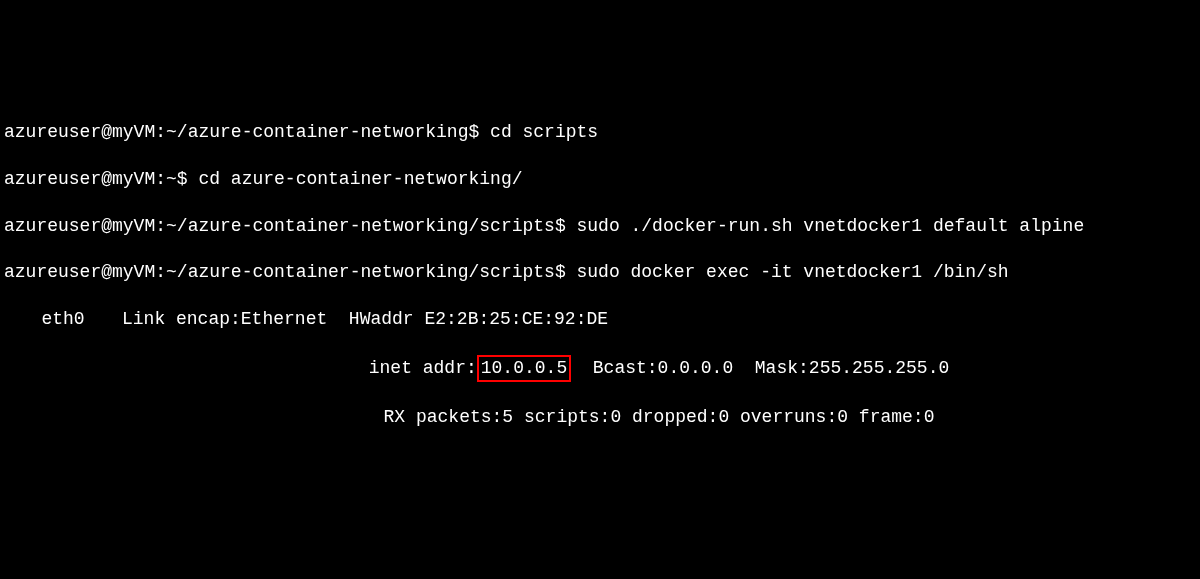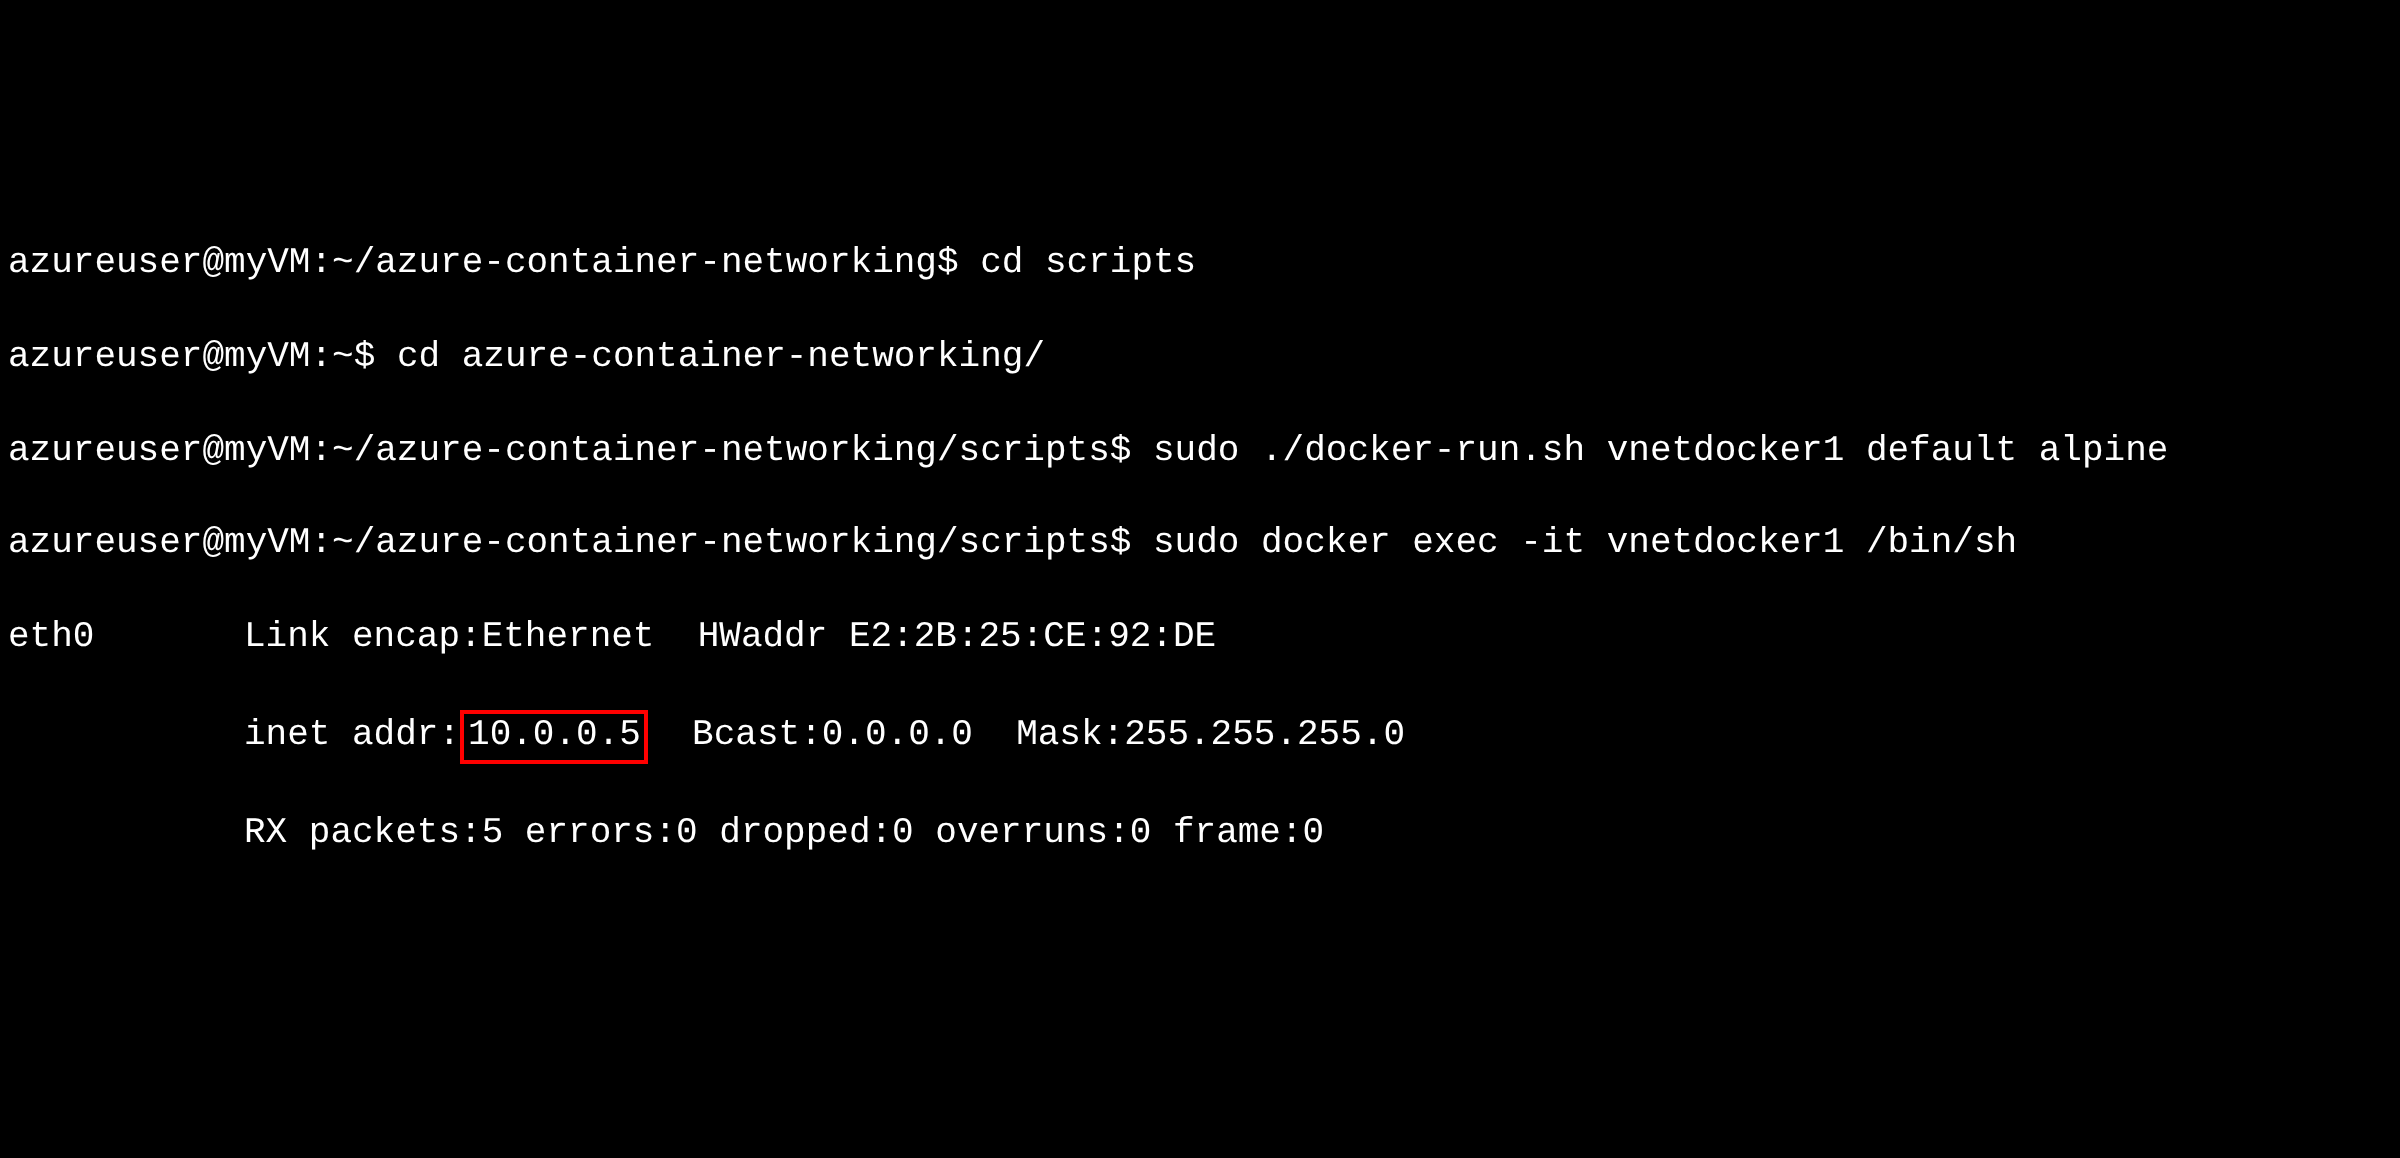--- a/index.html
+++ b/index.html
@@ -17,45 +17,47 @@
       width: 1200px;
       height: 579px;
       overflow: hidden;
       white-space: pre;
     }
     .line {
       display: block;
     }
     .indent {
       padding-left: 118px;
+      text-align: center;
     }
     .highlight-box {
       border: 2px solid #ff0000;
       padding: 0 2px;
       display: inline-block;
     }
     .iface-col {
       display: inline-block;
       width: 118px;
       vertical-align: top;
+      text-align: center;
     }
   </style>
 </head>
 <body>
 
 
 
 <div>
 <span class="line"><span>azureuser@myVM:~/azure-container-networking$ </span><span>cd scripts</span></span>
 <span class="line"><span>azureuser@myVM:~$ </span><span>cd azure-container-networking/</span></span>
 <span class="line"><span>azureuser@myVM:~/azure-container-networking/scripts$ </span><span>sudo ./docker-run.sh vnetdocker1 default alpine</span></span>
 <span class="line"><span>azureuser@myVM:~/azure-container-networking/scripts$ </span><span>sudo docker exec -it vnetdocker1 /bin/sh</span></span>
 <span class="line"><span class="iface-col">eth0</span><span>Link encap:Ethernet  HWaddr E2:2B:25:CE:92:DE</span></span>
 <span class="line indent"><span>inet addr:</span><span class="highlight-box">10.0.0.5</span><span>  Bcast:0.0.0.0  Mask:255.255.255.0</span></span>
-<span class="line indent">RX packets:5 errors:0 dropped:0 overruns:0 frame:0</span>
+<span class="line indent">RX packets:5 scripts:0 dropped:0 overruns:0 frame:0</span>
 
 
 
 
 
 
 
 
 
 

